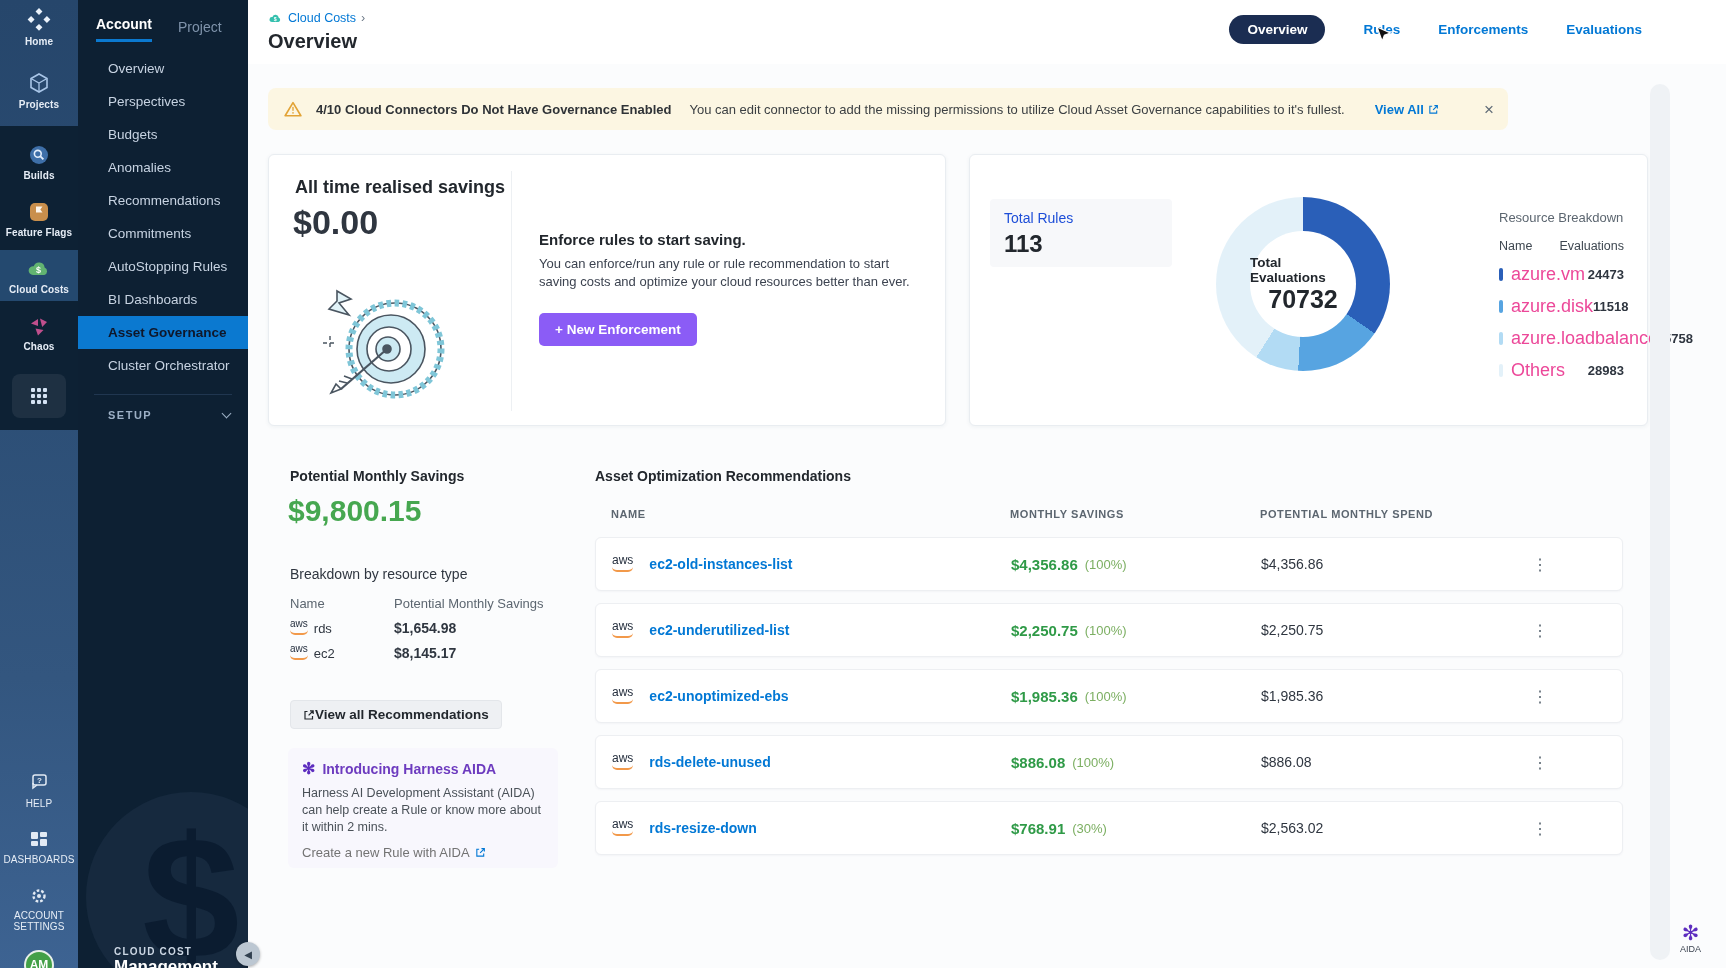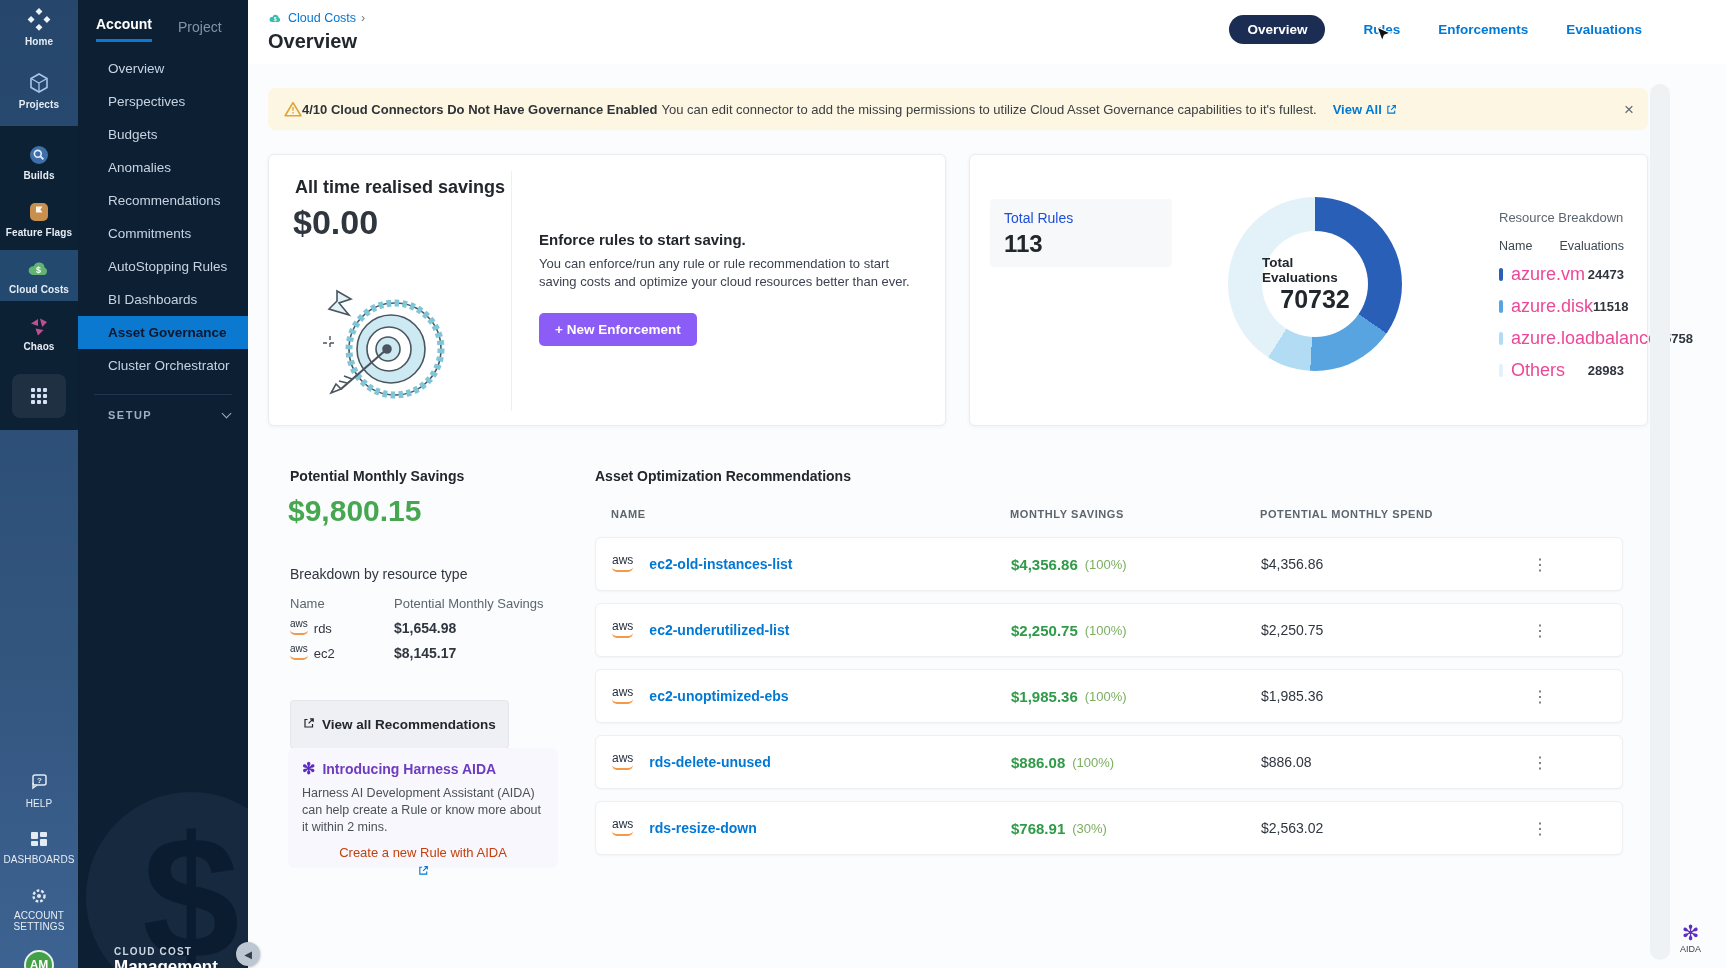--- a/index.html
+++ b/index.html
@@ -48,22 +48,22 @@
   .main-header { height:64px; background:#fff; position:relative; }
   .crumb { position:absolute; left:20px; top:11px; display:flex; align-items:center; gap:5px;
            font-size:12.5px; color:#0278d5; cursor:pointer; }
   .crumb .sep { color:#6b7785; }
   .page-title { position:absolute; left:20px; top:30px; font-size:20px; font-weight:bold; color:#22272d; }
   .top-tabs { position:absolute; right:84px; top:15px; display:flex; align-items:center; gap:38px; }
   .top-tab { font-size:13.5px; font-weight:bold; color:#0278d5; cursor:pointer; }
   .top-tab.pill { background:#1b2d52; color:#fff; padding:7px 18px; border-radius:16px; }
 
   
-  .banner { position:absolute; left:20px; top:88px; width:1380px; height:42px; background:#fcf6e2; border-radius:8px;
-            display:flex; align-items:center; padding:0 14px 0 16px; gap:0; }
+  .banner { position:absolute; left:20px; top:88px; width:1240px; height:42px; background:#fcf6e2; border-radius:8px;
+            display:flex; align-items:center; padding:0 14px 0 16px; gap:14px; }
   .banner .b-title { font-size:13px; font-weight:bold; color:#2f3337; }
   .banner .b-body { font-size:13px; color:#3c4043; margin-left:4px; }
   .banner .b-link { font-size:13px; font-weight:bold; color:#0278d5; display:flex; align-items:center; gap:4px; margin-left:16px; cursor:pointer; }
   .banner .b-close { margin-left:auto; color:#5f6b76; font-size:17px; cursor:pointer; line-height:1; }
 
   .card { position:absolute; background:#fff; border:1px solid #e9edf1; border-radius:6px; box-shadow:0 1px 4px rgba(40,60,90,.06); }
   .card1 { left:20px; top:154px; width:678px; height:272px; }
   .card2 { left:721px; top:154px; width:679px; height:272px; }
 
   
@@ -73,21 +73,21 @@
   .c1-illus { position:absolute; left:26px; top:122px; }
   .cta-title { position:absolute; left:270px; top:76px; font-size:15px; font-weight:bold; color:#22272d; }
   .cta-body { position:absolute; left:270px; top:100px; width:380px; font-size:13px; color:#3c4350; line-height:1.35; }
   .cta-btn { position:absolute; left:270px; top:158px; background:#8b5cf6; color:#fff; font-size:13.5px; font-weight:bold;
              padding:9px 16px; border-radius:5px; border:none; cursor:pointer; }
 
   
   .stat-box { position:absolute; left:20px; width:182px; height:68px; background:#f7f8fa; border-radius:4px; padding:11px 14px; }
   .stat-box .s-lbl { font-size:14px; color:#1d4ed8; }
   .stat-box .s-val { font-size:24px; font-weight:bold; color:#22272d; margin-top:4px; }
-  .donut { position:absolute; left:258px; top:42px; width:174px; height:174px; border-radius:50%; }
+  .donut { position:absolute; left:246px; top:42px; width:174px; height:174px; border-radius:50%; }
   .donut-hole { position:absolute; left:34px; top:34px; width:106px; height:106px; border-radius:50%; background:#fff;
                 display:flex; flex-direction:column; align-items:center; justify-content:center; }
   .donut-hole .dl { font-size:13.5px; font-weight:bold; color:#22272d; }
   .donut-hole .dv { font-size:25px; font-weight:bold; color:#22272d; }
   .legend { position:absolute; left:529px; top:55px; width:125px; }
   .legend .lg-title { font-size:13px; color:#5c6670; }
   .legend .lg-head { display:flex; justify-content:space-between; font-size:12.5px; color:#3e4750; margin-top:14px; }
   .lg-row { display:flex; align-items:center; margin-top:11px; }
   .lg-row .sw { width:4px; height:13px; border-radius:2px; margin-right:8px; flex:none; }
   .lg-row .ln { font-size:18px; color:#ec4899; white-space:nowrap;text-align:right; }
@@ -98,26 +98,26 @@
   .pm-amount { position:absolute; left:40px; top:494px; font-size:30px; font-weight:bold; }
   .pm-sub { position:absolute; left:42px; top:566px; font-size:14px; color:#2f3640; }
   .pm-table { position:absolute; left:42px; top:596px; width:260px; font-size:13px; }
   .pm-table .hd { display:flex; color:#5c6670; }
   .pm-table .hd span:last-child { margin-left:auto; width:156px; }
   .pm-row { display:flex; align-items:center; margin-top:9px; color:#2f3640; }
   .pm-row .v { margin-left:auto; width:156px; font-size:14px; font-weight:bold; color:#2f3640; }
   .aws-logo { display:inline-block; font-size:10px; font-weight:normal; color:#252f3e; line-height:1; margin-right:6px; position:relative; top:-1px; }
   .aws-logo::after { content:""; display:block; height:3px; border-bottom:2px solid #f2994a; border-radius:0 0 7px 7px; margin-top:1px; }
   .viewall-btn { position:absolute; left:42px; top:700px; background:#eef0f3; border:1px solid #e3e6ea; border-radius:4px;
-                 padding:16px 12px; font-size:13.5px; font-weight:bold; color:#22272d; display:flex; align-items:flex-start; gap:7px; cursor:pointer; }
+                 padding:6px 12px; font-size:13.5px; font-weight:bold; color:#22272d; display:flex; align-items:center; cursor:pointer; }
   .aida-card { position:absolute; left:40px; top:748px; width:270px; height:120px; background:#f8f7fd; border-radius:6px; padding:13px 14px; }
   .aida-head { display:flex; align-items:center; gap:7px; font-size:14px; font-weight:bold; color:#6d3bbf; }
   .aida-flower { color:#5d2dbf; font-size:16px; line-height:1; }
   .aida-body { margin-top:8px; font-size:12.5px; color:#4a5158; line-height:1.35; }
-  .aida-link { margin-top:9px; font-size:13px; color:#c2410c; display:flex; align-items:center; gap:5px; cursor:pointer;flex-direction:column; }
+  .aida-link { margin-top:9px; font-size:13px; color:#737373; display:flex; align-items:center; gap:5px; cursor:pointer; }
 
   
   .rec-title { position:absolute; left:347px; top:468px; font-size:14px; font-weight:bold; color:#22272d; }
   .rec-head { position:absolute; left:347px; top:508px; width:1028px; font-size:11px; font-weight:bold;
               letter-spacing:.6px; color:#5c6670; }
   .rec-head span { position:absolute; top:0; }
   .rec-head .h0 { left:16px; } .rec-head .h1 { left:415px; } .rec-head .h2 { left:665px; }
   .rec-row { position:absolute; left:347px; width:1028px; height:54px; background:#fff; border:1px solid #edeff2;
              border-radius:6px; box-shadow:0 1px 2px rgba(40,60,90,.04); }
   .rec-row .cell { position:absolute; top:50%; transform:translateY(-50%); display:flex; align-items:center; }

